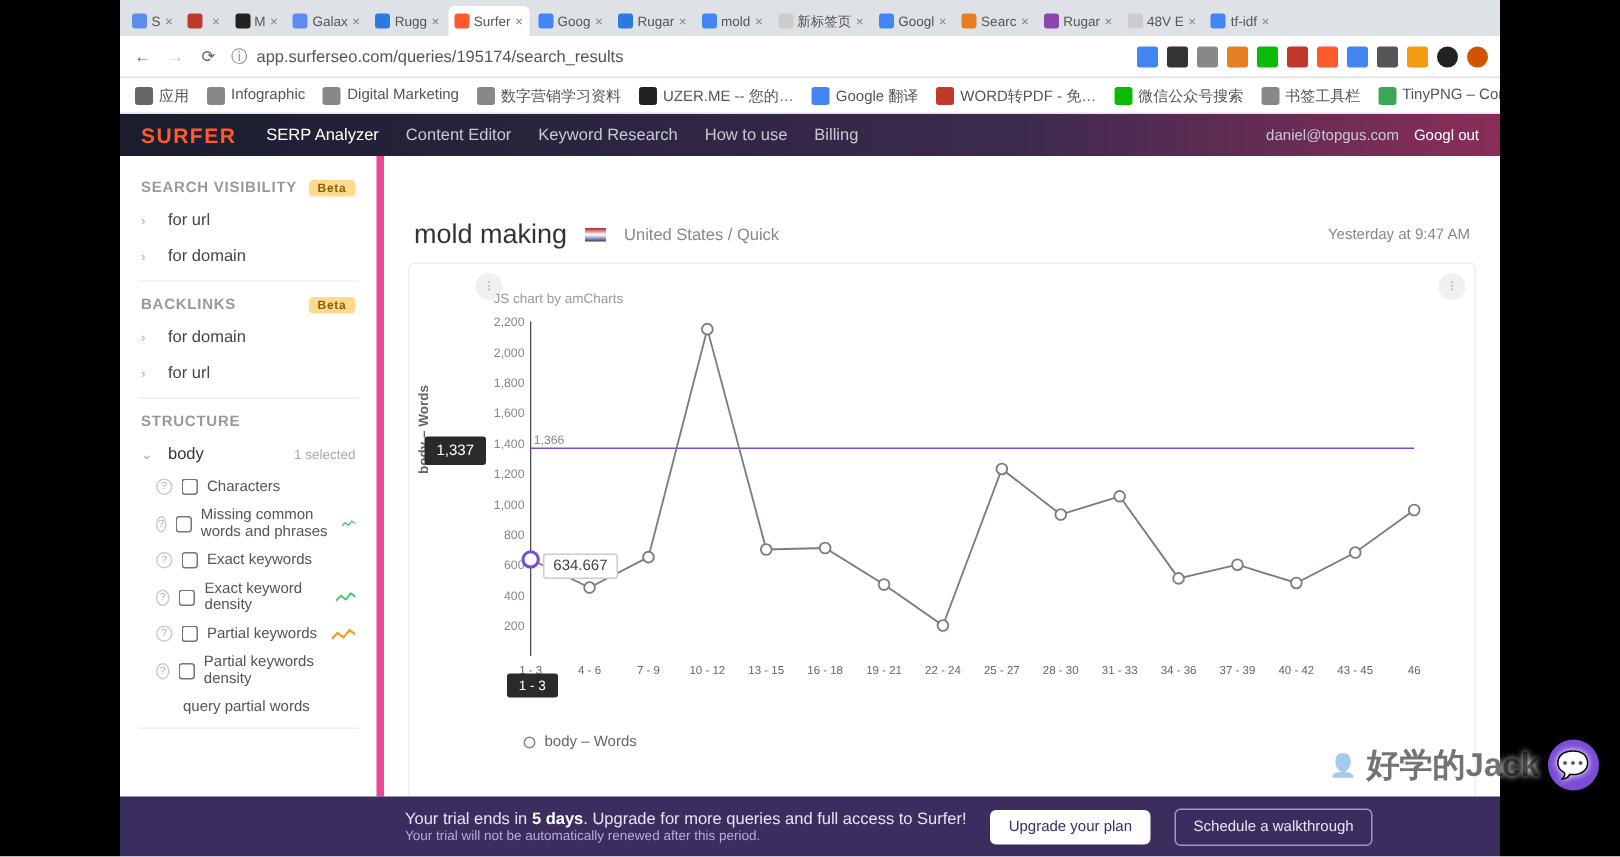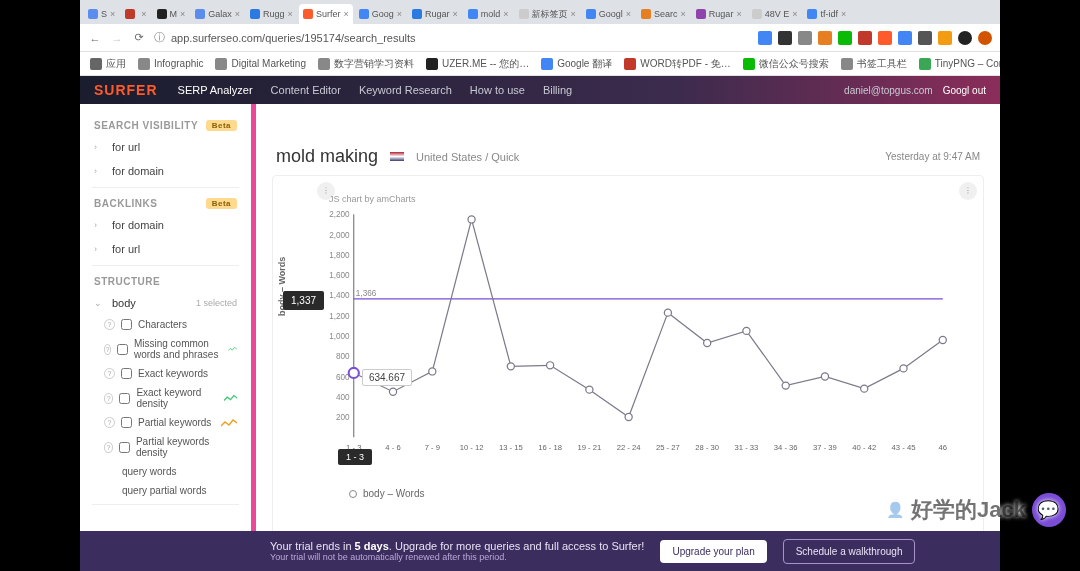--- a/index.html
+++ b/index.html
@@ -333,21 +333,20 @@
           <svg class="spark" viewBox="0 0 16 10">
             <path d="M0 8 L4 4 L8 7 L12 2 L16 5" stroke="#f0a020" fill="none" stroke-width="1.5"></path>
           </svg>
         </div>
         <div class="struct-item">
           <span class="help">?</span>
           <input type="checkbox" style="">
           <span>Partial keywords density</span>
           <span class="spark"></span>
         </div>
-        <div class="sub-item">query words</div>
         <div class="sub-item">query partial words</div>
         <div class="hr"></div>
       </div>
 
     <div class="content">
       <div class="title-row">
         <span class="page-title">mold making</span>
         <span class="flag"></span>
         <span>United States / Quick</span>
         <span class="timestamp">Yesterday at 9:47 AM</span>

